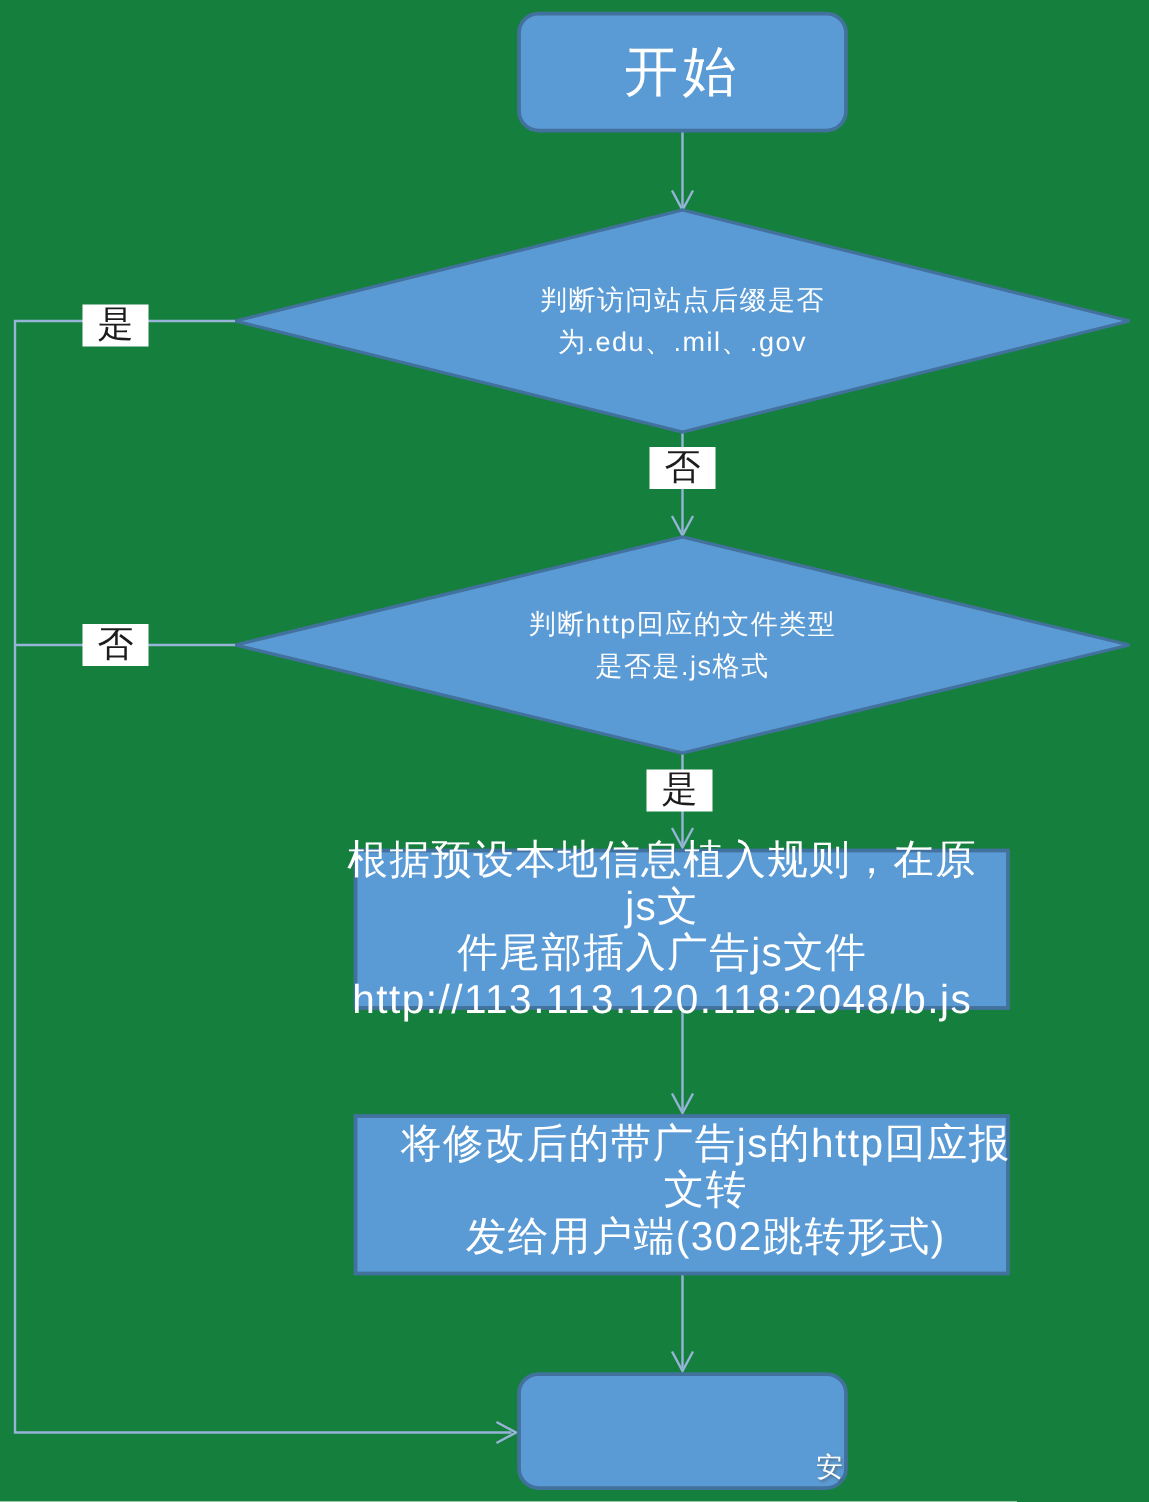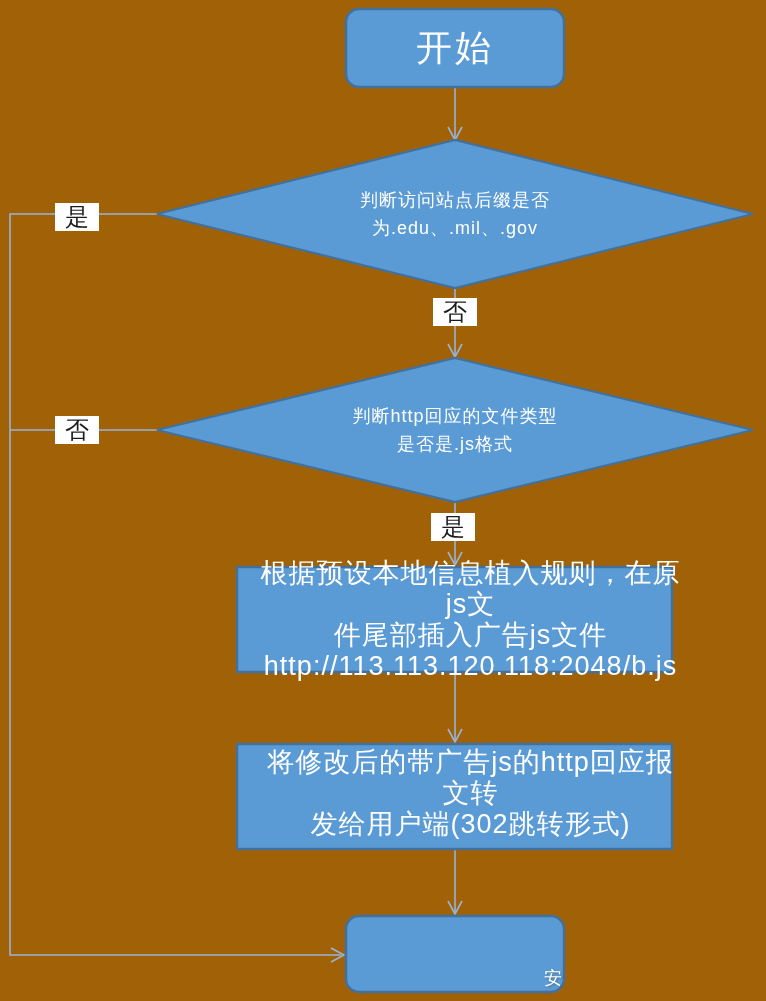--- a/index.html
+++ b/index.html
@@ -1,19 +1,19 @@
 <!DOCTYPE html>
 <html><head>
 <meta charset="utf-8">
 <style>
   html,body{margin:0;padding:0;background:#ffffff;}
   #canvas{
     position:relative;
     width:766px;height:1001px;
-    background:#a16207;
+    background:#15803d;
     font-family:"Liberation Sans","DejaVu Sans",sans-serif;
     overflow:hidden;
   }
   #edges-shapes{position:absolute;left:0;top:0;}
   .node-label{
     position:absolute;
     display:flex;align-items:center;justify-content:center;
     text-align:center;
     color:#ffffff;
     white-space:pre-line;
@@ -34,21 +34,21 @@
   .watermark{
     position:absolute;
     font-size:18px;
     color:#ffffff;
     text-shadow:1px 1px 2px rgba(70,70,70,0.55);
   }
   
   #lbl-start{left:346px;top:9px;width:218px;height:78px;}
   #lbl-d1{left:255px;top:179px;width:400px;height:70px;}
   #lbl-d2{left:255px;top:395px;width:400px;height:70px;text-align:center;}
-  #lbl-p1{left:254px;top:568px;width:433px;height:104px;}
+  #lbl-p1{left:225px;top:568px;width:433px;height:104px;}
   #lbl-p2{left:254px;top:741px;width:433px;height:104px;}
   #lbl-end{left:346px;top:916px;width:218px;height:76px;}
   #lbl-yes1{left:55px;top:203px;width:40px;height:28px;}
   #lbl-no1{left:433px;top:298px;width:40px;height:28px;}
   #lbl-no2{left:55px;top:416px;width:40px;height:28px;}
   #lbl-yes2{left:431px;top:513px;width:40px;height:28px;}
   #watermark{left:544px;top:966px;}
 </style>
 </head>
 <body>

